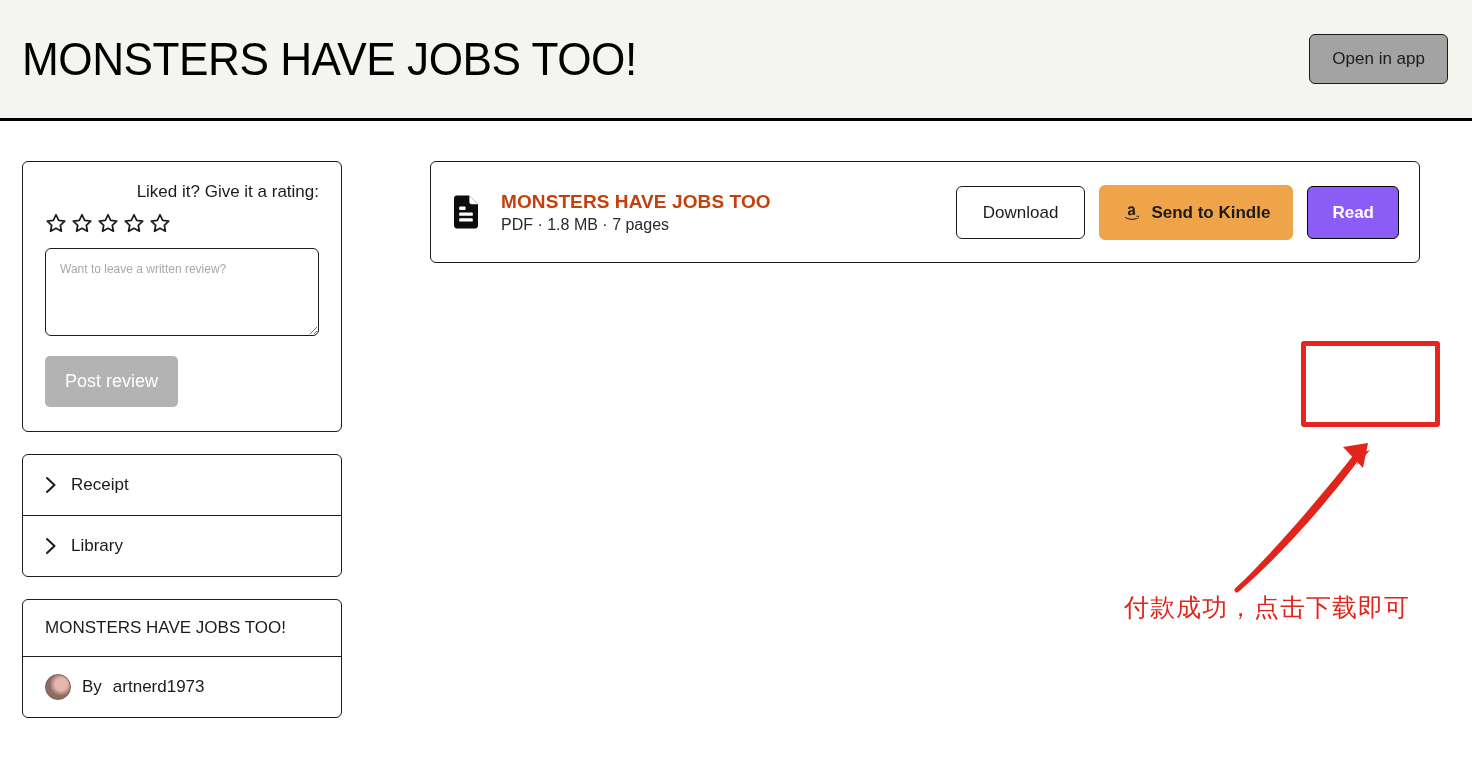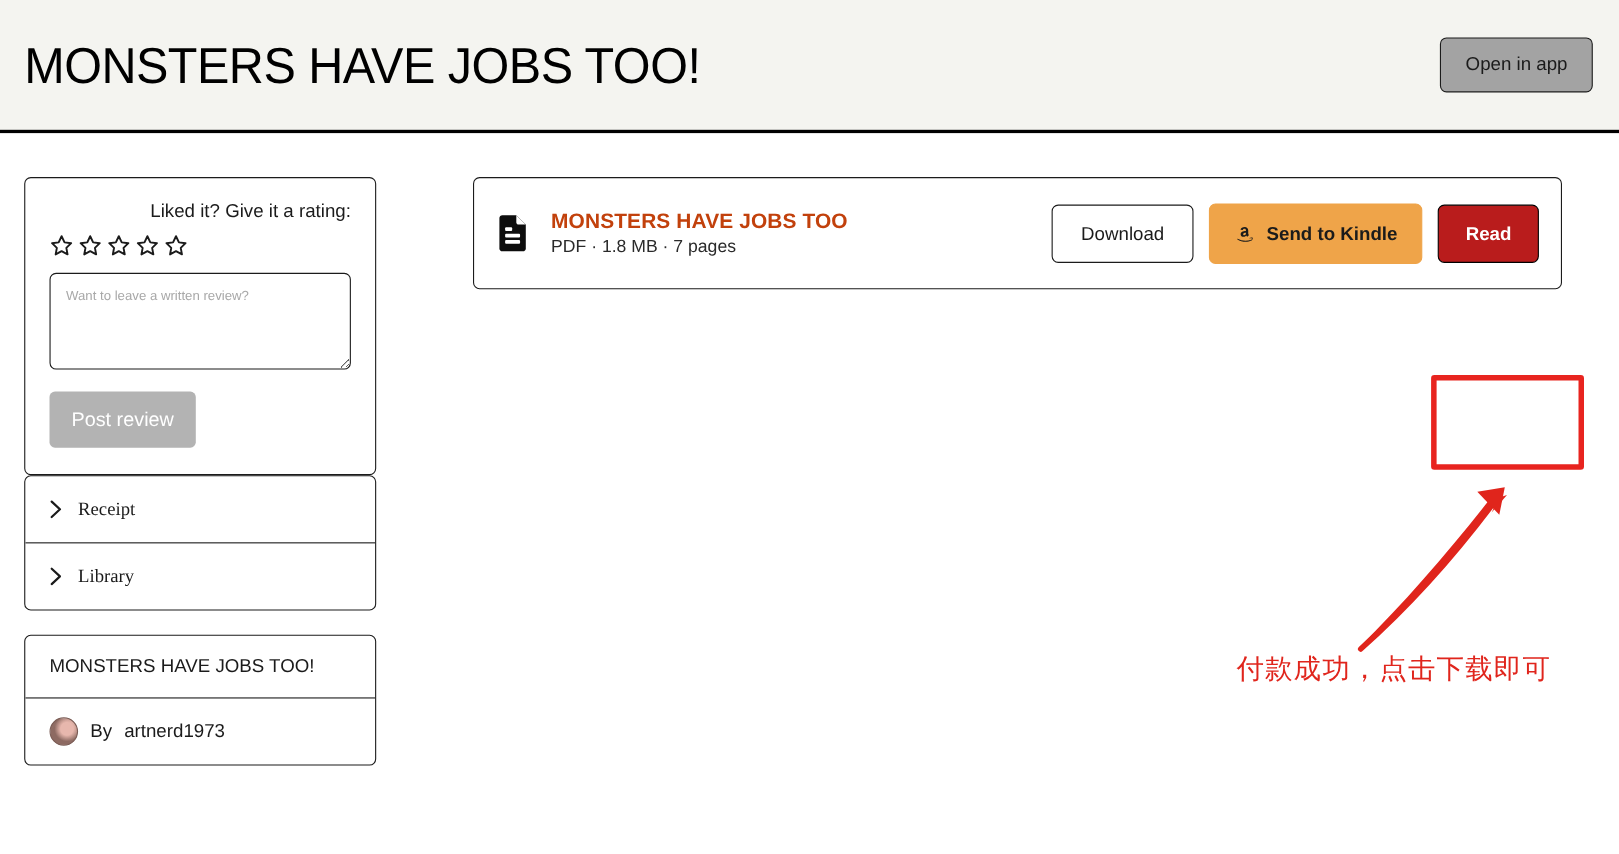--- a/index.html
+++ b/index.html
@@ -105,21 +105,21 @@
     color: #ffffff;
     border: none;
     border-radius: 5px;
     font-family: "Liberation Sans", sans-serif;
     font-size: 18px;
     padding: 15px 20px;
     cursor: default;
   }
 
   
-  .accordion-card { overflow: hidden; font-family: Liberation Serif, serif; }
+  .accordion-card { margin-top: 22px; overflow: hidden; }
   .accordion-row {
     display: flex;
     align-items: center;
     gap: 14px;
     padding: 20px 22px;
     font-size: 17px;
     color: #1b1b1b;
     cursor: pointer;
   }
   .accordion-row + .accordion-row { border-top: 1px solid #1b1b1b; }
@@ -208,21 +208,21 @@
     padding: 17px 26px;
   }
   .btn-kindle {
     background: #efa449;
     border: 1px solid #efa449;
     color: #1b1b1b;
     padding: 17px 22px;
     font-weight: bold;
   }
   .btn-read {
-    background: #b91c1c;
+    background: #8b5cf6;
     border: 1px solid #000000;
     color: #ffffff;
     padding: 17px 24px;
     font-weight: bold;
   }
   .amazon-icon { width: 19px; height: 19px; flex: 0 0 19px; }
 
   
   .annot-box {
     position: absolute;

